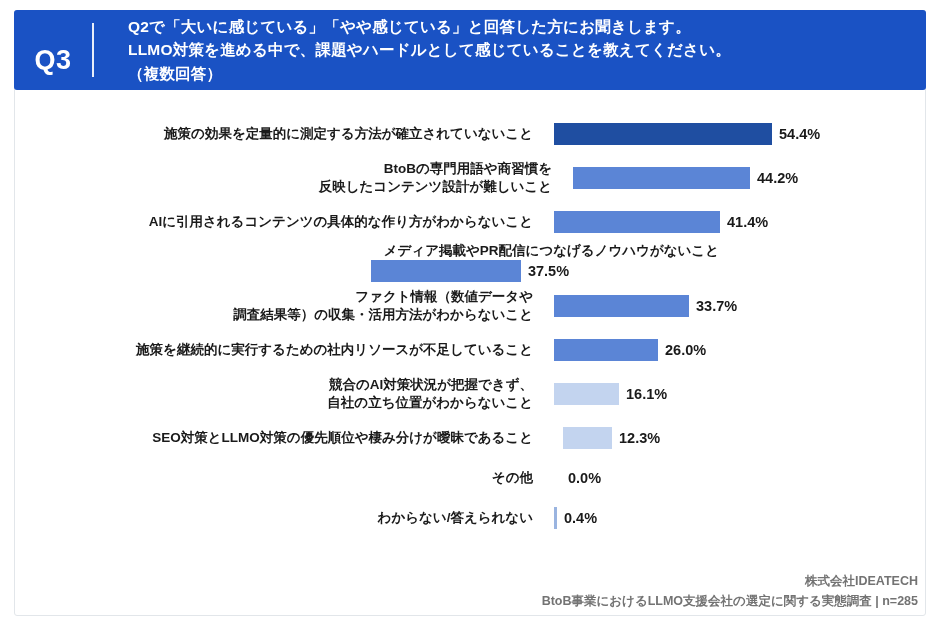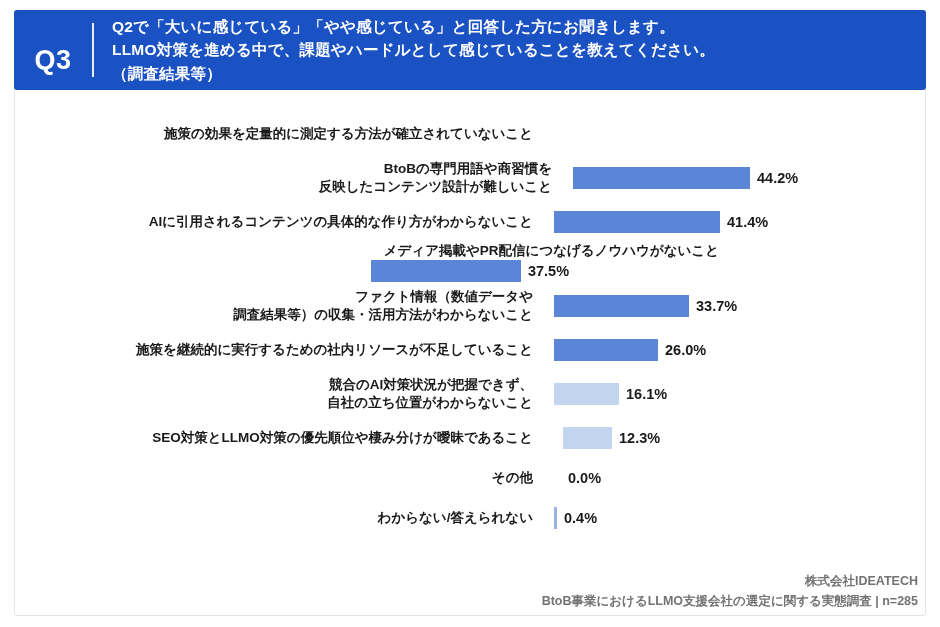--- a/index.html
+++ b/index.html
@@ -43,21 +43,21 @@
     margin-top: 20px;
   }
   .q-divider {
     width: 2px;
     height: 54px;
     background: #ffffff;
     flex: none;
     opacity: 0.9;
   }
   .q-text {
-    padding-left: 18px;
+    padding-left: 34px;
     color: #ffffff;
     font-size: 15.5px;
     font-weight: bold;
     line-height: 1.52;
     letter-spacing: 0.2px;
   }
   .q-text div {
     white-space: nowrap;
   }
   .chart-area {
@@ -151,29 +151,33 @@
 <div class="slide">
 
   <div class="border-frame"></div>
 
   <div class="header">
     <div class="q-label">Q3</div>
     <div class="q-divider"></div>
     <div class="q-text">
       <div>Q2で「大いに感じている」「やや感じている」と回答した方にお聞きします。</div>
       <div>LLMO対策を進める中で、課題やハードルとして感じていることを教えてください。</div>
-      <div>（調査結果等）</div>
+      <div>（複数回答）</div>
     </div>
   </div>
 
   <div class="chart-area">
     <div class="rows" id="rows-container">
         <div class="row" style="height: 40px;">
           <div class="row-label">
             <div>施策の効果を定量的に測定する方法が確立されていないこと</div>
+          </div>
+          <div class="bar-wrap">
+            <div class="bar top" style="width: 218px;"></div>
+            <div class="bar-value">54.4%</div>
           </div>
         </div>
         <div class="row" style="height: 48px; margin-left: 19px;">
           <div class="row-label">
             <div>BtoBの専門用語や商習慣を</div>
             <div>反映したコンテンツ設計が難しいこと</div>
           </div>
           <div class="bar-wrap">
             <div class="bar" style="width: 177px;"></div>
             <div class="bar-value">44.2%</div>

